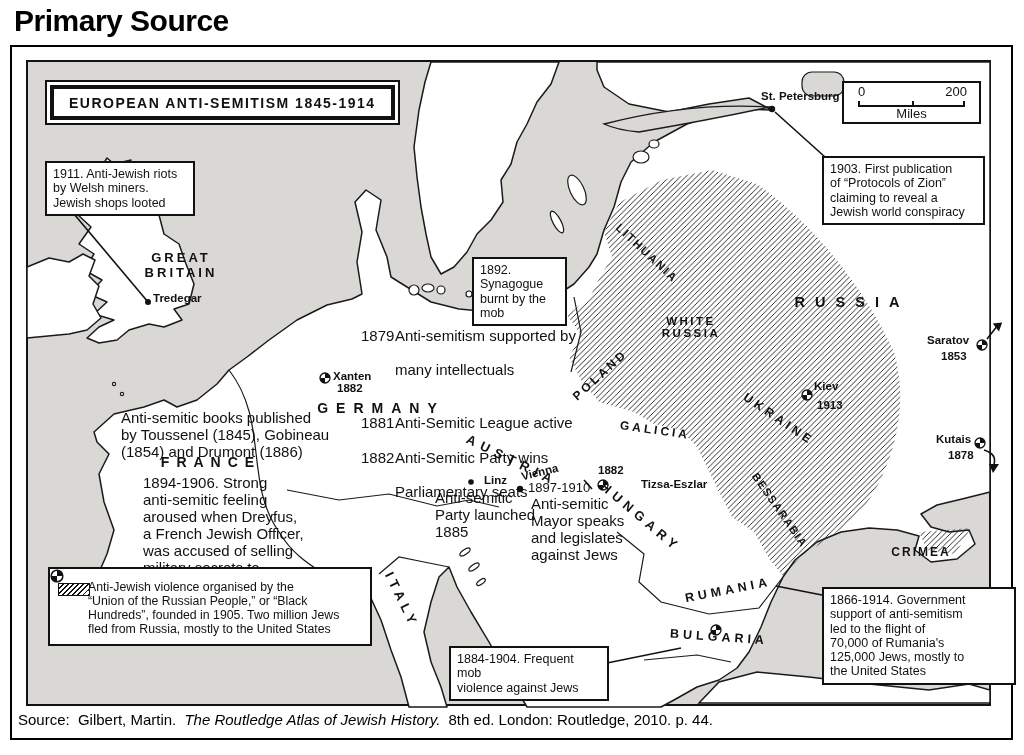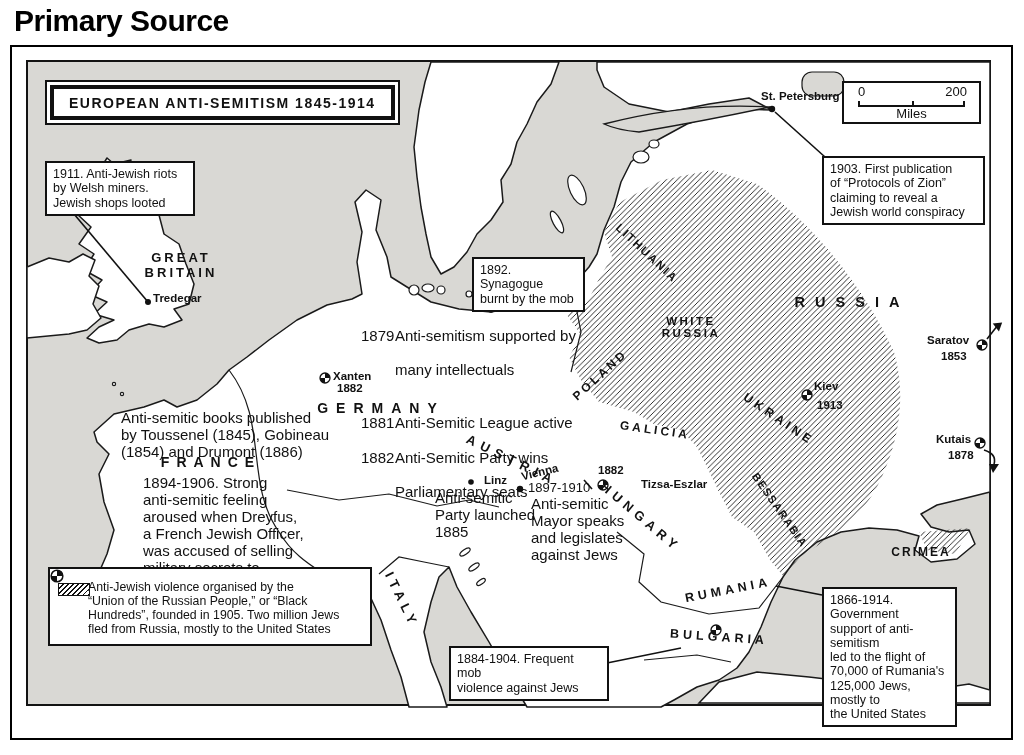--- a/index.html
+++ b/index.html
@@ -164,25 +164,25 @@
           <div class="miles">Miles</div>
         </div>
 
         <div class="anno" style="left:-24px;top:99px;width:150px;">1911. Anti-Jewish riots
 by Welsh miners.
 Jewish shops looted</div>
         <div class="anno" style="left:753px;top:94px;width:163px;">1903. First publication
 of “Protocols of Zion”
 claiming to reveal a
 Jewish world conspiracy</div>
-        <div class="anno" style="left:403px;top:195px;width:113px;">1892. Synagogue
+        <div class="anno" style="left:403px;top:195px;width:95px;">1892. Synagogue
 burnt by the mob</div>
         <div class="anno" style="left:380px;top:584px;width:160px;">1884-1904. Frequent mob
 violence against Jews</div>
-        <div class="anno" style="left:753px;top:525px;width:135px;">1866-1914. Government
+        <div class="anno" style="left:753px;top:525px;width:194px;">1866-1914. Government
 support of anti-semitism
 led to the flight of
 70,000 of Rumania's
 125,000 Jews, mostly to
 the United States</div>
 
         <div class="freeblock" style="left:292px;top:248px;">
           <div><span style="display:inline-block;width:34px;">1879</span><span>Anti-semitism supported by</span></div>
           <div><span style="display:inline-block;width:34px;"></span><span>many intellectuals</span></div>
           <div><span style="display:inline-block;width:34px;margin-top:19px;">1881</span><span>Anti-Semitic League active</span></div>
@@ -260,14 +260,20 @@
         <div class="city" style="left:745px;top:318px;">Kiev</div>
         <div class="city" style="left:748px;top:337px;">1913</div>
         <div class="city" style="left:858px;top:272px;">Saratov</div>
         <div class="city" style="left:872px;top:288px;">1853</div>
         <div class="city" style="left:867px;top:371px;">Kutais</div>
         <div class="city" style="left:879px;top:387px;">1878</div>
 
       </div>
     </div>
 
+    <div class="srcline">
+      <span>Source:</span>
+      <span>Gilbert, Martin.</span>
+      <span class="it">The Routledge Atlas of Jewish History.</span>
+      <span>8th ed. London: Routledge, 2010. p. 44.</span>
+    </div>
   </div>
 </div>
 
 </body></html>

